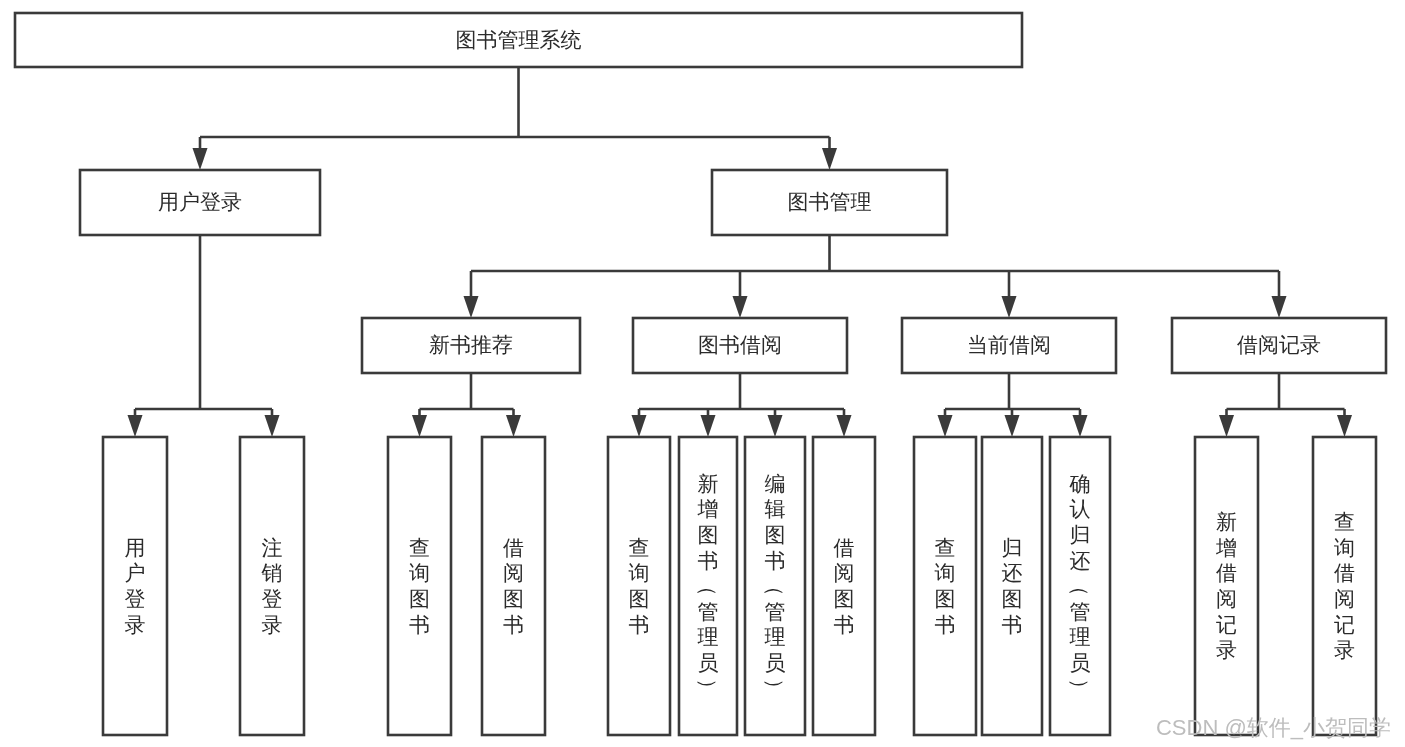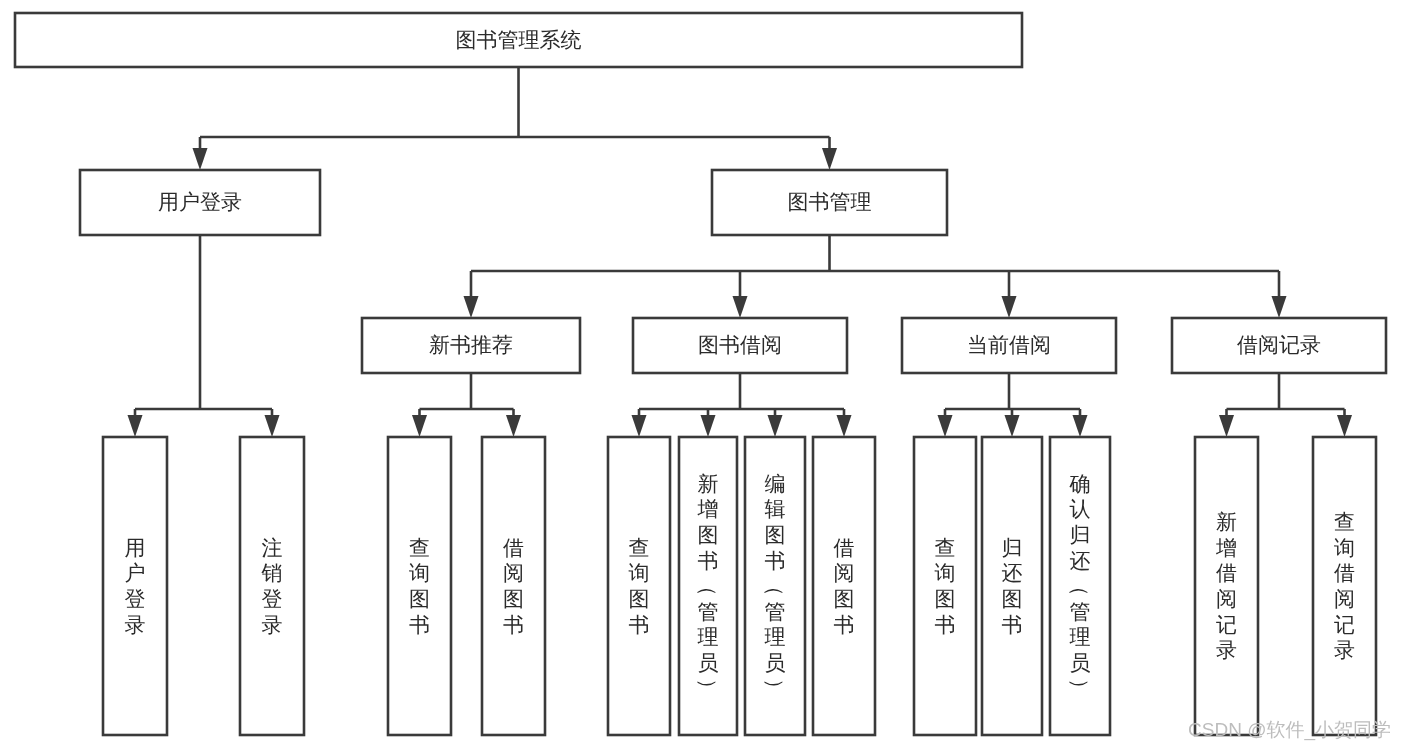--- a/index.html
+++ b/index.html
@@ -76,21 +76,21 @@
     text-align: center;
   }
   .leaf-label span.rot {
     transform: rotate(90deg);
   }
   .watermark {
     position: absolute;
     right: 14px;
     bottom: 4px;
     font-family: "Liberation Sans", "DejaVu Sans", sans-serif;
-    font-size: 19px;
+    font-size: 22px;
     color: #bdbdbd;
     white-space: nowrap;
     user-select: none;
   }
 </style>
 </head>
 <body>
 
 <div id="diagram-root">
   <svg class="diagram-canvas" viewBox="0 0 1405 747">

